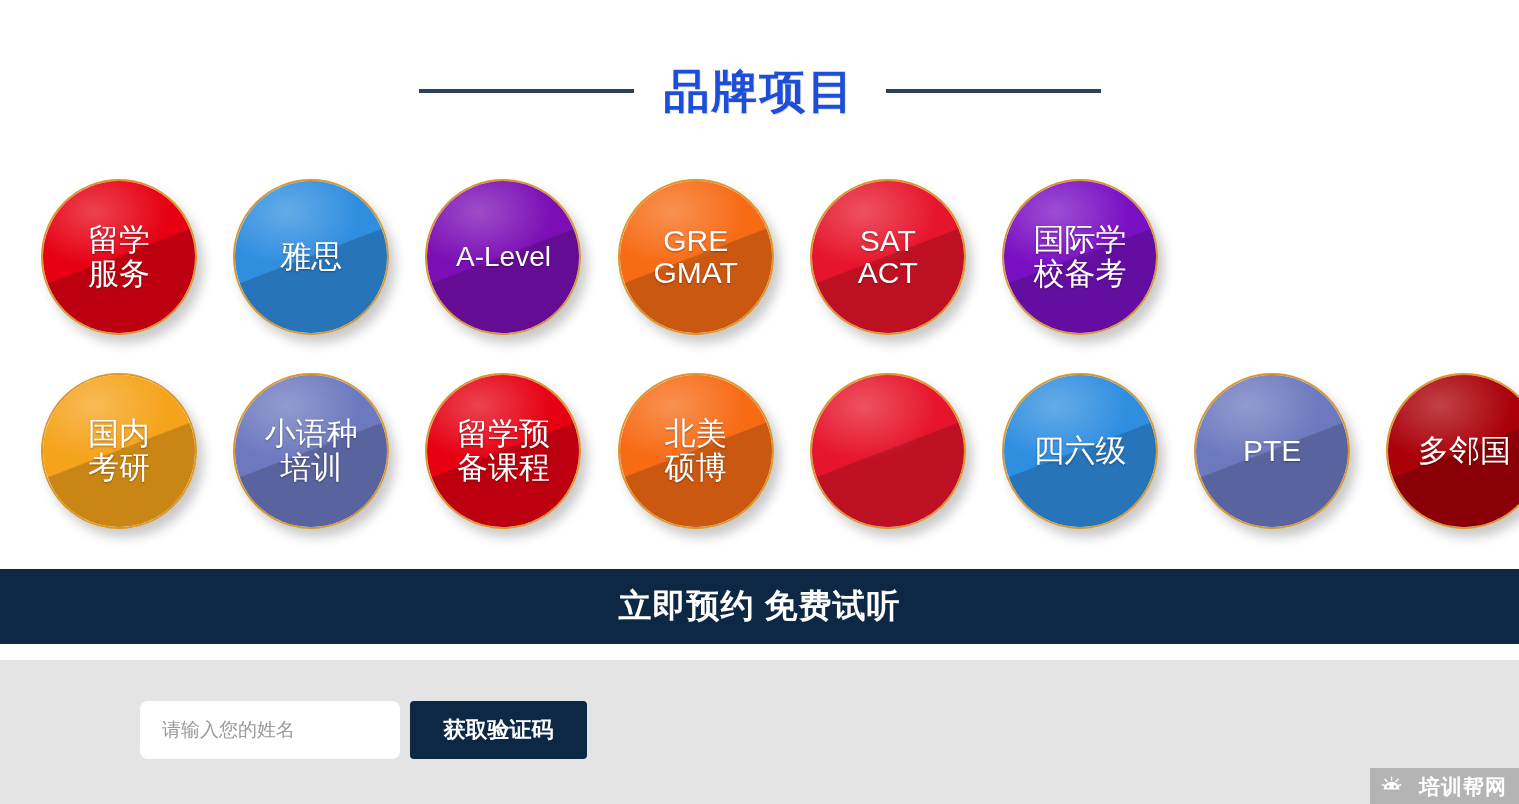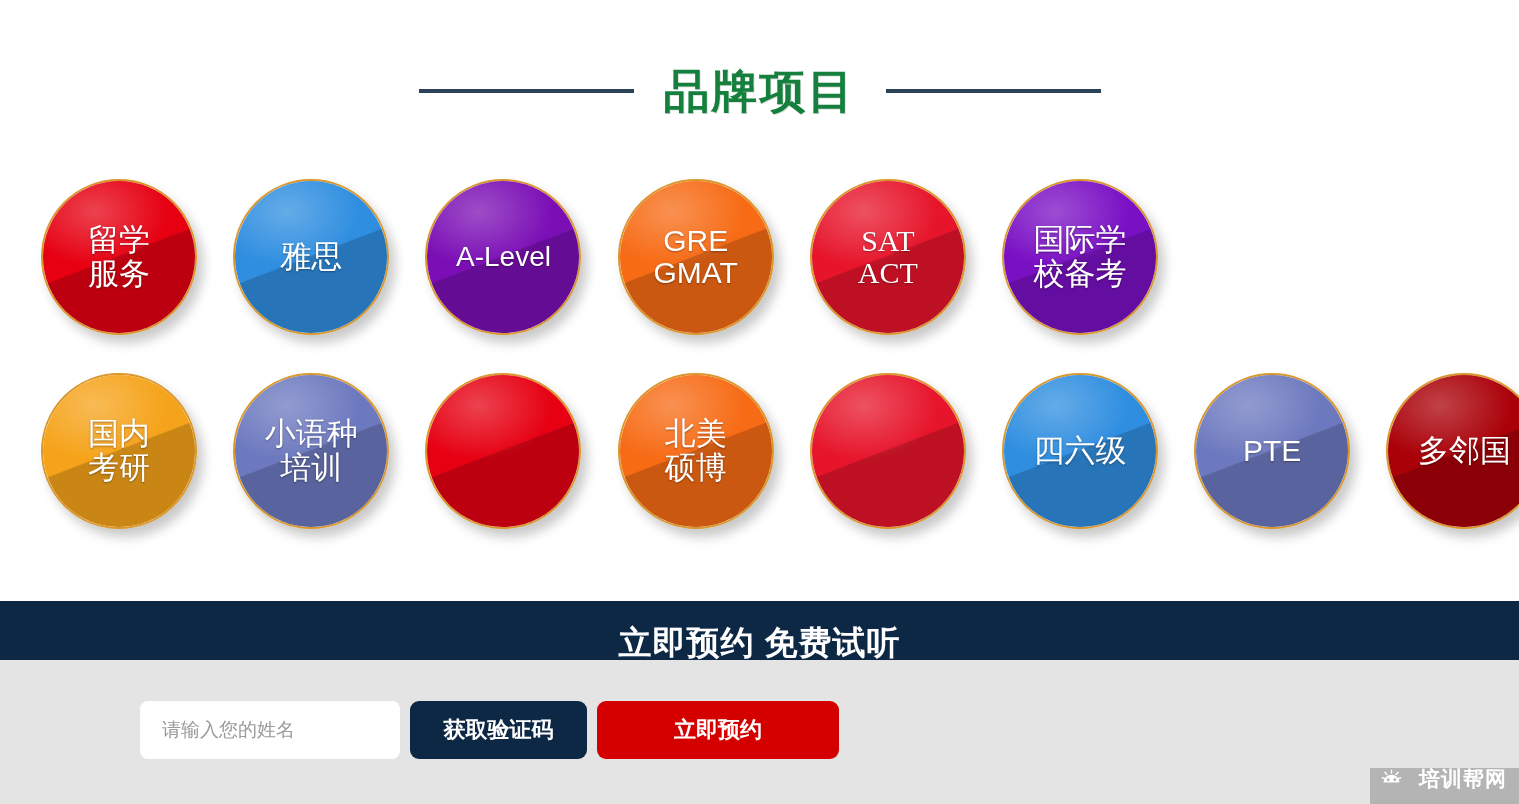--- a/index.html
+++ b/index.html
@@ -107,22 +107,22 @@
     text-shadow:0 1px 2px rgba(0,0,0,.35);
   }
   .bubble .label .ln{display:block;}
   .bubble .label.cjk{font-size:31px;line-height:1.08;}
   .bubble .label.wide{font-size:28px;text-align:center;}
   .bubble .label.xwide{font-size:27px;}
 
   
   .cta-band{
     position:absolute;
-    left:0;top:601px;
-    width:1519px;height:85px;
+    left:0;top:569px;
+    width:1519px;height:75px;
     background:#0c2844;
     display:flex;
     align-items:center;
     justify-content:center;
   }
   .cta-band .cta-text{
     color:#ffffff;
     font-size:33px;
     font-weight:bold;
     letter-spacing:1px;
@@ -165,36 +165,36 @@
     font-size:22px;
     font-weight:bold;
     cursor:pointer;
     font-family:"Liberation Sans","DejaVu Sans",sans-serif;
     white-space:nowrap;
   }
   .btn-code{
     background:#0c2844;
     width:177px;
     margin-right:10px;
-    border-radius:9px;
+    border-radius:4px;
   }
   .btn-submit{
     background:#d40000;
     width:242px;
     border-radius:9px;
   }
 
   
   .watermark{
     position:absolute;
     right:0;bottom:0;
     height:36px;
     background:#b4b4b4;
     display:flex;
-    align-items:flex-start;
+    align-items:center;
     gap:16px;
     padding:0 12px 0 10px;
     box-sizing:border-box;
   }
   .watermark .wm-icon{
     width:23px;height:23px;display:block;flex:none;
   }
   .watermark .wm-text{
     color:#ffffff;
     font-size:21px;
@@ -202,21 +202,21 @@
     letter-spacing:1px;
     white-space:nowrap;
     line-height:1;
   }
 </style>
 </head>
 <body>
 
 <div class="title-row">
   <div class="title-rule" style="background: rgb(44, 66, 87);"></div>
-  <div class="title-text" style="color: #15803d;">品牌项目</div>
+  <div class="title-text" style="color: #1d4ed8;">品牌项目</div>
   <div class="title-rule" style="background: rgb(44, 66, 87);"></div>
 </div>
 
 <div class="grid">
   <div class="row row1">
       <div class="cell">
         <div class="bubble" style="border-color: rgb(217, 151, 44);">
           <div class="face" style="background: rgb(230, 0, 18);"></div>
           <div class="gloss"></div>
           <div class="label cjk">
@@ -247,21 +247,21 @@
         <div class="bubble" style="border-color: rgb(217, 151, 44);">
           <div class="face" style="background: rgb(247, 107, 21);"></div>
           <div class="gloss"></div>
           <div class="label ">
             <span class="ln">GRE</span>
             <span class="ln">GMAT</span>
           </div>
         </div>
       </div>
       <div class="cell">
-        <div class="bubble" style="border-color: rgb(217, 151, 44); font-family: Liberation Serif, serif;">
+        <div class="bubble" style="border-color: rgb(217, 151, 44);">
           <div class="face" style="background: rgb(231, 21, 43);"></div>
           <div class="gloss"></div>
           <div class="label ">
             <span class="ln">SAT</span>
             <span class="ln">ACT</span>
           </div>
         </div>
       </div>
       <div class="cell">
         <div class="bubble" style="border-color: rgb(217, 151, 44);">
@@ -292,20 +292,24 @@
           <div class="label cjk">
             <span class="ln">小语种</span>
             <span class="ln">培训</span>
           </div>
         </div>
       </div>
       <div class="cell">
         <div class="bubble" style="border-color: rgb(217, 151, 44);">
           <div class="face" style="background: rgb(230, 0, 18);"></div>
           <div class="gloss"></div>
+          <div class="label cjk">
+            <span class="ln">留学预</span>
+            <span class="ln">备课程</span>
+          </div>
         </div>
       </div>
       <div class="cell">
         <div class="bubble" style="border-color: rgb(217, 151, 44);">
           <div class="face" style="background: rgb(247, 107, 21);"></div>
           <div class="gloss"></div>
           <div class="label cjk">
             <span class="ln">北美</span>
             <span class="ln">硕博</span>
           </div>
@@ -348,21 +352,20 @@
 </div>
 
 <div class="cta-band" style="background: rgb(12, 40, 68);">
   <div class="cta-text">立即预约 免费试听</div>
 </div>
 
 <div class="form-strip" style="background: rgb(228, 228, 228);">
   <div class="form-row">
     <input class="field" type="text" placeholder="请输入您的姓名" style="">
     <button class="btn btn-code" style="background: rgb(12, 40, 68);">获取验证码</button>
-    <button class="btn btn-submit" style="background: rgb(212, 0, 0);">立即预约</button>
   </div>
 </div>
 
 <div class="watermark" style="background: rgb(180, 180, 180);">
   <span class="wm-icon">
     <svg viewBox="0 0 24 24" width="23" height="23" aria-hidden="true">
       <g fill="none" stroke="#ffffff" stroke-width="1.5" stroke-linecap="round">
         <path d="M12 2.2v3"></path>
           <path d="M5.2 4.4l2 2.3"></path>
           <path d="M18.8 4.4l-2 2.3"></path>

